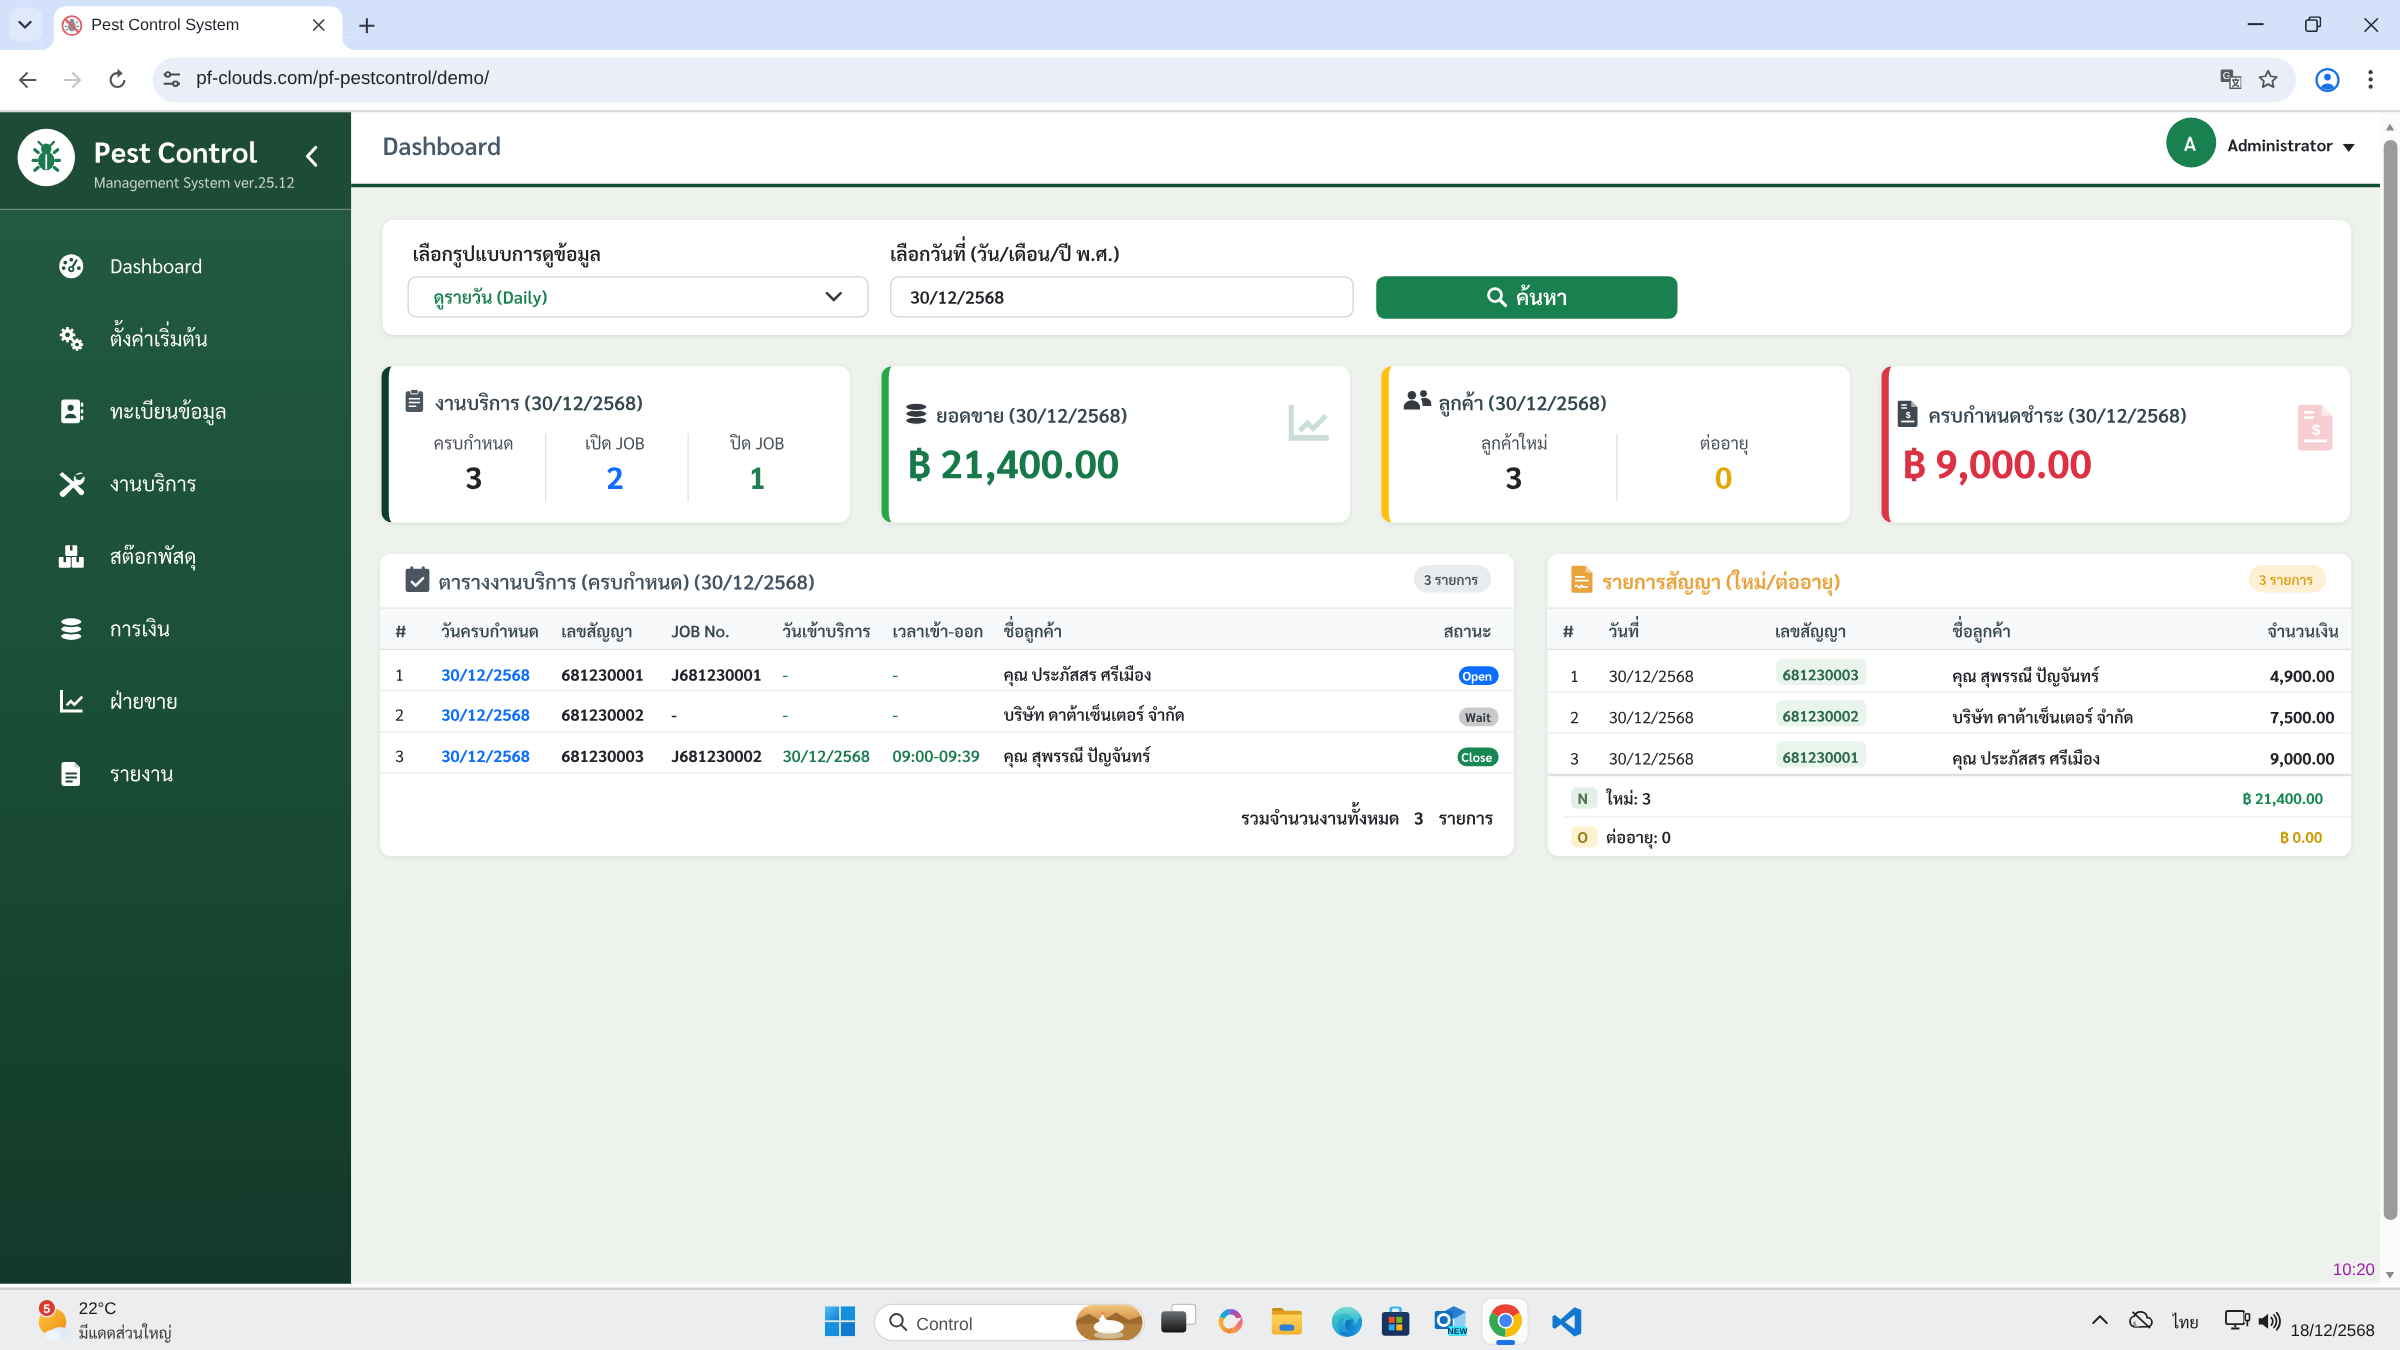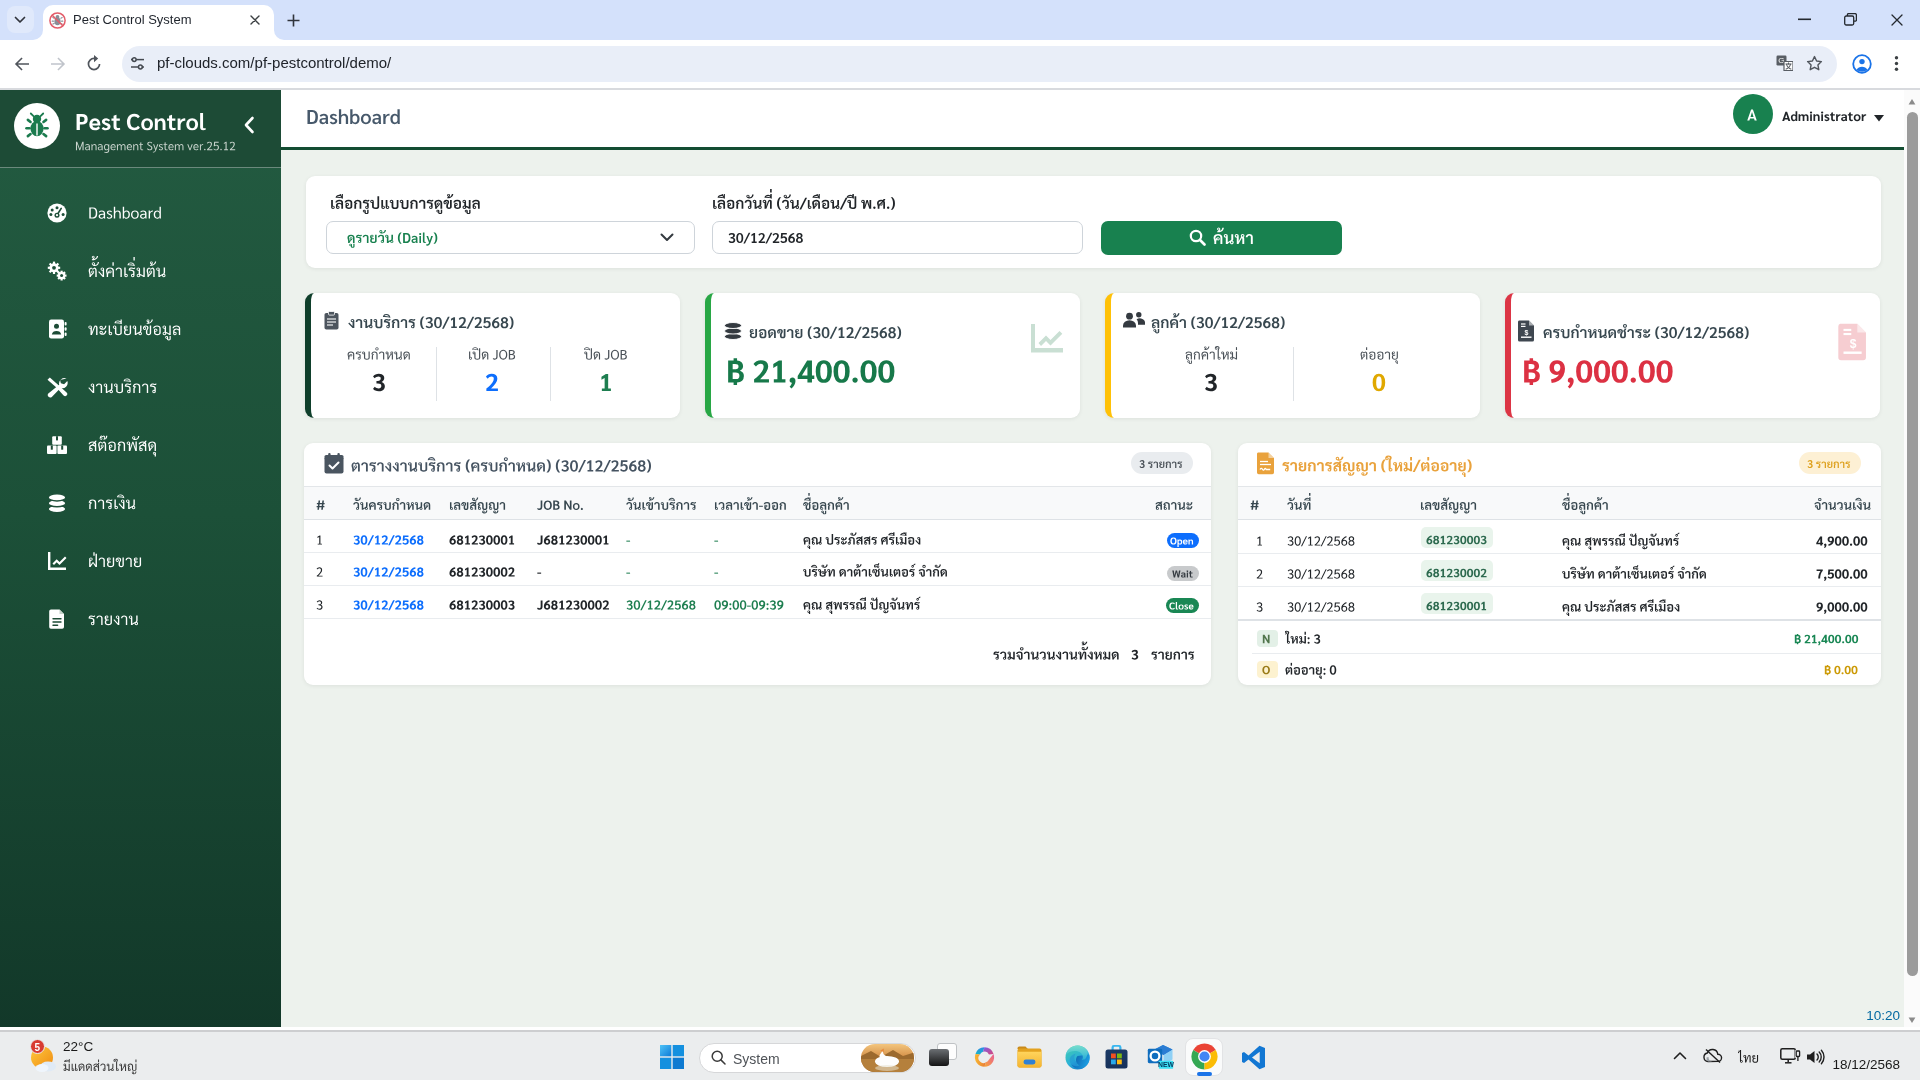--- a/index.html
+++ b/index.html
@@ -2093,21 +2093,21 @@
 <rect x="0" y="0" width="11.3" height="11.3" fill="url(#wg)"></rect>
     <rect x="12.7" y="0" width="11.3" height="11.3" fill="#1490df"></rect>
 <rect x="0" y="12.7" width="11.3" height="11.3" fill="#1490df"></rect>
     <rect x="12.7" y="12.7" width="11.3" height="11.3" fill="#0e7ad1"></rect>
   </svg>
 <div style="position:absolute;left:699px;top:1043px;width:217px;height:30px;border-radius:15px;background:#fff;border:1px solid #d6d7d9"></div>
 <svg style="position:absolute;left:711px;top:1050px" width="15" height="15" viewBox="0 0 15 15">
     <circle cx="6.2" cy="6.2" r="5" fill="none" stroke="#3a3a3a" stroke-width="1.5"></circle>
     <line x1="9.9" y1="9.9" x2="14" y2="14" stroke="#3a3a3a" stroke-width="1.5" stroke-linecap="round"></line>
   </svg>
-<div style="position:absolute;left:733px;top:1051px;font:14px 'Liberation Sans',sans-serif;color:#4f5358">System</div>
+<div style="position:absolute;left:733px;top:1051px;font:14px 'Liberation Sans',sans-serif;color:#4f5358">Control</div>
 <svg style="position:absolute;left:861px;top:1044px" width="53" height="28" viewBox="0 0 53 28">
 <defs>
       <linearGradient id="swbg" x1="0" y1="0" x2="0" y2="1">
         <stop offset="0" stop-color="#f3c57d"></stop>
         <stop offset="0.45" stop-color="#d6924a"></stop>
         <stop offset="0.7" stop-color="#a86f33"></stop>
         <stop offset="1" stop-color="#8a5a28"></stop>
       </linearGradient>
 <clipPath id="swclip">
         <rect width="53" height="28" rx="14"></rect>
@@ -2241,13 +2241,13 @@
 <rect x="15" y="2" width="5.5" height="8" rx="1" fill="#ebedee"></rect>
     <rect x="16.2" y="3" width="3.4" height="5.5" rx="0.8" fill="none" stroke="#1f1f1f" stroke-width="1.3"></rect>
     <line x1="17.9" y1="8.5" x2="17.9" y2="13" stroke="#1f1f1f" stroke-width="1.3"></line>
   </svg>
 <svg style="position:absolute;left:1806px;top:1049px" width="19" height="16" viewBox="0 0 19 16">
 <path d="M1 5.5 h3 L8.5 2 V14 L4 10.5 H1 Z" fill="#1f1f1f"></path>
 <path d="M11 5 a4.2 4.2 0 0 1 0 6" fill="none" stroke="#1f1f1f" stroke-width="1.4" stroke-linecap="round"></path>
 <path d="M13.2 3 a7.2 7.2 0 0 1 0 10" fill="none" stroke="#1f1f1f" stroke-width="1.4" stroke-linecap="round"></path>
 <path d="M15.4 1.2 a10.2 10.2 0 0 1 0 13.6" fill="none" stroke="#1f1f1f" stroke-width="1.4" stroke-linecap="round"></path>
   </svg>
-<div style="position:absolute;left:1900px;top:1008px;font:13.5px 'Liberation Sans',sans-serif;color:#0369a1;transform:translateX(-100%)">10:20</div>
+<div style="position:absolute;left:1900px;top:1008px;font:13.5px 'Liberation Sans',sans-serif;color:#a21caf;transform:translateX(-100%)">10:20</div>
 <div style="position:absolute;left:1900px;top:1057px;font:13.5px 'Liberation Sans',sans-serif;color:#1a1a1a;transform:translateX(-100%)">18/12/2568</div>
 </body></html>

